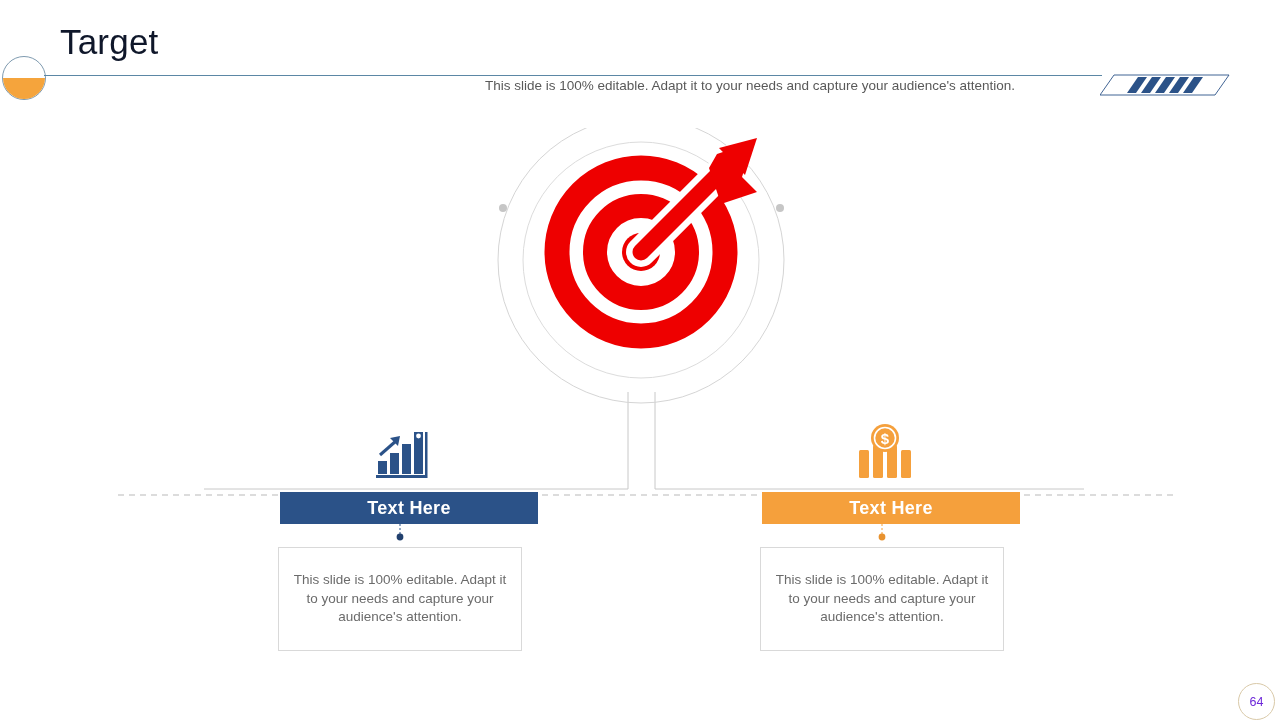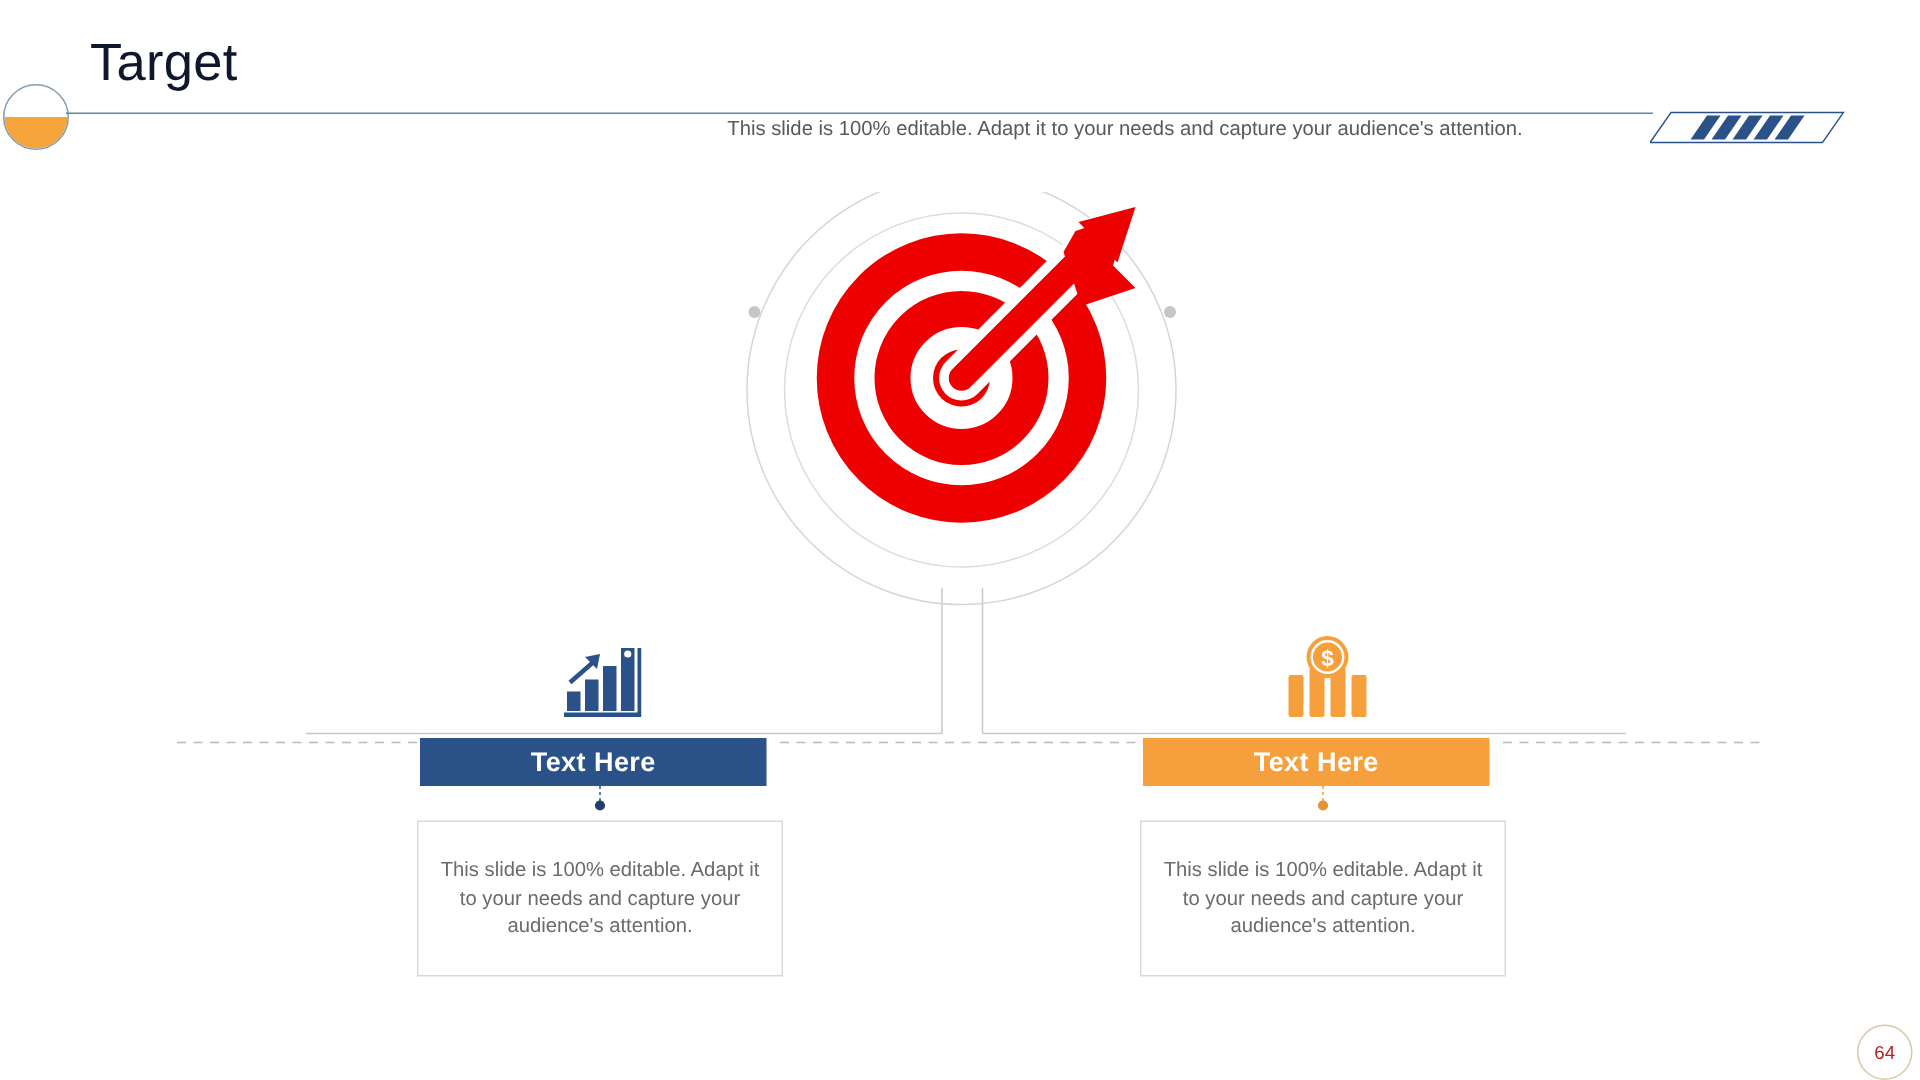--- a/index.html
+++ b/index.html
@@ -102,21 +102,21 @@
     width: 80px;
     height: 60px;
     top: 422px;
   }
   #icon-left  { left: 360px; }
   #icon-right { left: 842px; }
 
   .label-bar {
     position: absolute;
     top: 492px;
-    width: 231px;
+    width: 258px;
     height: 32px;
     line-height: 32px;
     text-align: center;
     color: #ffffff;
     font-size: 18px;
     font-weight: bold;
     letter-spacing: 0.3px;
   }
   #label-left  { left: 280px; background: #2b5288; }
   #label-right { left: 762px; background: #f5a03c; }
@@ -160,21 +160,21 @@
     top: 683px;
     width: 35px;
     height: 35px;
     border: 1px solid #d9c9a8;
     border-radius: 50%;
     background: #ffffff;
     display: flex;
     align-items: center;
     justify-content: center;
     font-size: 12.5px;
-    color: #b91c1c;
+    color: #6d28d9;
   }
 </style>
 </head>
 <body>
 
 <div id="slide">
 
   <div id="title-badge">
     <div class="fill"></div>
   </div>

